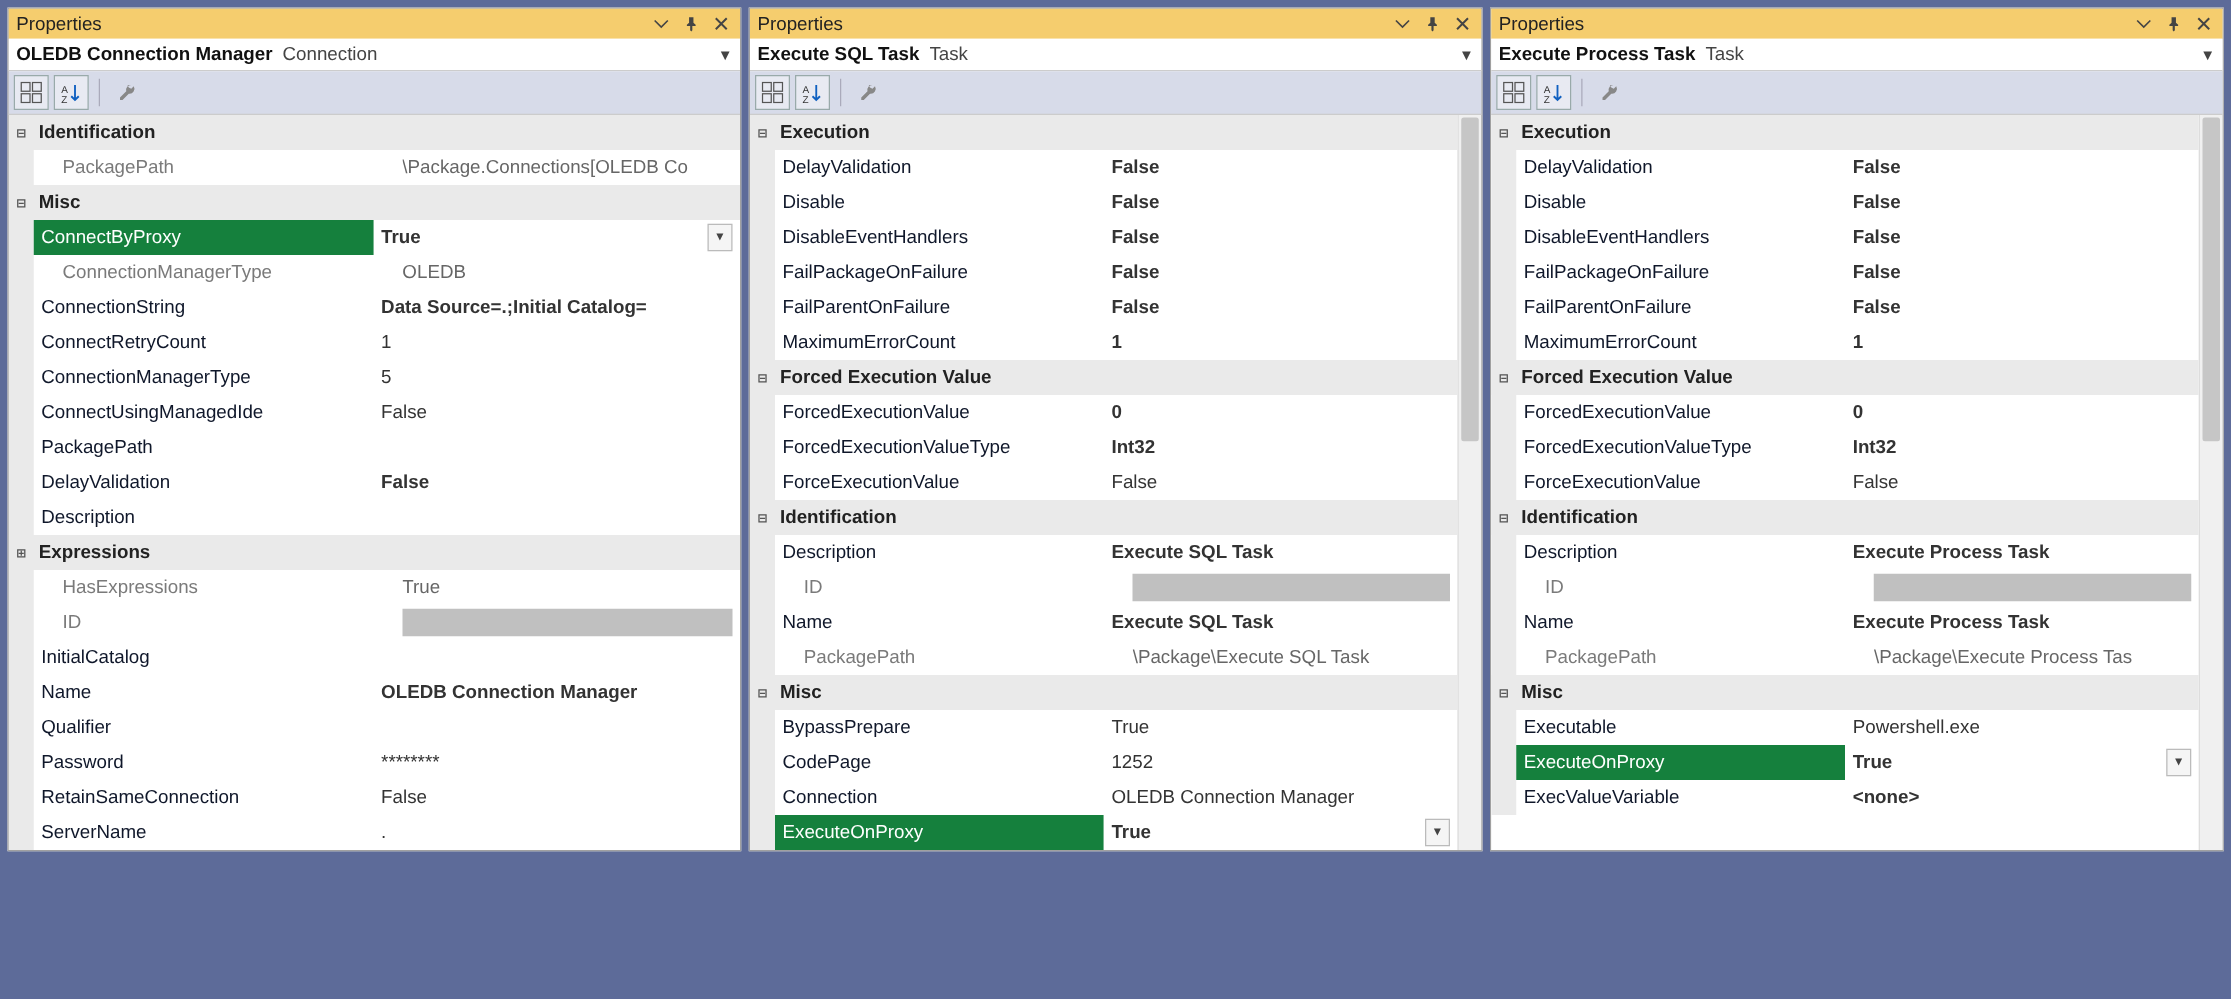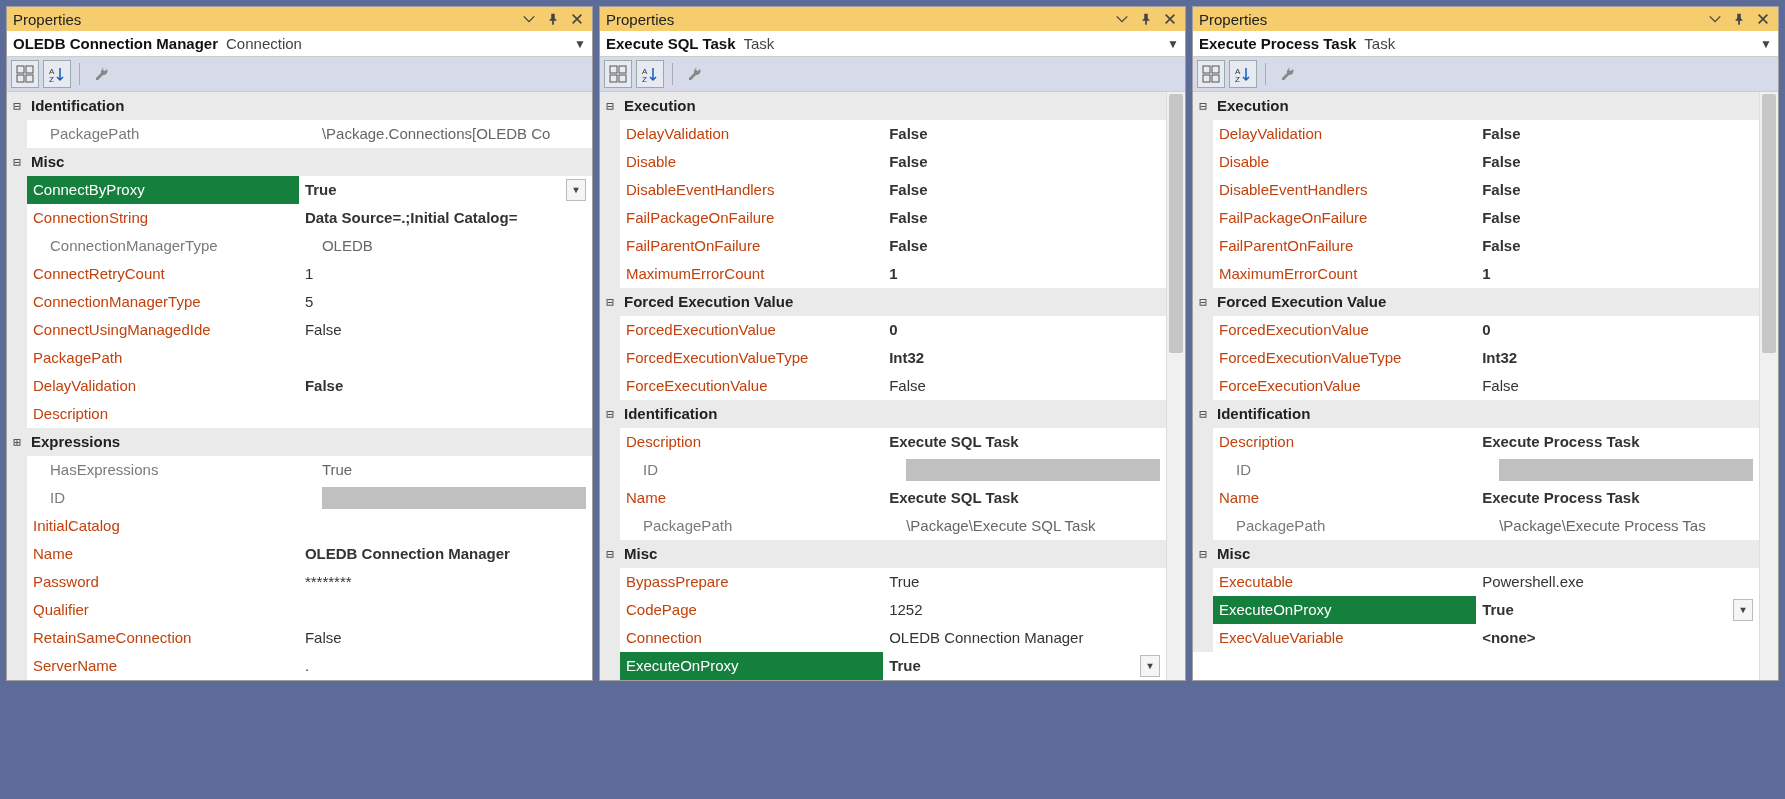--- a/index.html
+++ b/index.html
@@ -142,21 +142,21 @@
   }
   .cell-name { flex: 0 0 46%; }
   .cell-value { flex: 1; display: flex; align-items: center; }
   .cell-value .txt { flex: 1; overflow: hidden; text-overflow: ellipsis; }
   .row.cat {
     background: #eaeaea;
     font-weight: 700;
     color: #222;
   }
   .row.cat .cell-name, .row.cat .cell-value { padding-left: 4px; }
-  .row.prop .cell-name { color: #c2410c; }
+  .row.prop .cell-name { color: #0f172a; }
   .row.prop.ro .cell-name { color: #7a7a7a; margin-left: 17px; }
   .row.prop .cell-value { color: #333; }
   .row.prop .cell-value.bold { font-weight: 700; }
   .row.prop.ro .cell-value { color: #666; }
   .indent1 { padding-left: 6px !important; }
   .row.selected .cell-name {
     background: #15803d;
     color: #fff;
   }
   .row.selected .cell-value {
@@ -258,149 +258,149 @@
         <div class="row prop selected">
           <div class="gutter"></div>
           <div class="cells">
             <div class="cell-name indent1">ConnectByProxy</div>
             <div class="cell-value bold">
               <span class="txt">True</span>
               <div class="dd-btn">▾</div>
             </div>
           </div>
         </div>
+        <div class="row prop ro">
+          <div class="gutter"></div>
+          <div class="cells">
+            <div class="cell-name indent1">ConnectionManagerType</div>
+            <div class="cell-value">
+              <span class="txt">OLEDB</span>
+            </div>
+          </div>
+        </div>
         <div class="row prop">
           <div class="gutter"></div>
           <div class="cells">
             <div class="cell-name indent1">ConnectionString</div>
             <div class="cell-value bold">
               <span class="txt">Data Source=.;Initial Catalog=</span>
             </div>
           </div>
         </div>
+        <div class="row prop">
+          <div class="gutter"></div>
+          <div class="cells">
+            <div class="cell-name indent1">ConnectRetryCount</div>
+            <div class="cell-value">
+              <span class="txt">1</span>
+            </div>
+          </div>
+        </div>
+        <div class="row prop">
+          <div class="gutter"></div>
+          <div class="cells">
+            <div class="cell-name indent1">ConnectionManagerType</div>
+            <div class="cell-value">
+              <span class="txt">5</span>
+            </div>
+          </div>
+        </div>
+        <div class="row prop">
+          <div class="gutter"></div>
+          <div class="cells">
+            <div class="cell-name indent1">ConnectUsingManagedIde</div>
+            <div class="cell-value">
+              <span class="txt">False</span>
+            </div>
+          </div>
+        </div>
+        <div class="row prop">
+          <div class="gutter"></div>
+          <div class="cells">
+            <div class="cell-name indent1">PackagePath</div>
+            <div class="cell-value">
+              <span class="txt"></span>
+            </div>
+          </div>
+        </div>
+        <div class="row prop">
+          <div class="gutter"></div>
+          <div class="cells">
+            <div class="cell-name indent1">DelayValidation</div>
+            <div class="cell-value bold">
+              <span class="txt">False</span>
+            </div>
+          </div>
+        </div>
+        <div class="row prop">
+          <div class="gutter"></div>
+          <div class="cells">
+            <div class="cell-name indent1">Description</div>
+            <div class="cell-value">
+              <span class="txt"></span>
+            </div>
+          </div>
+        </div>
+        <div class="row cat">
+          <div class="gutter">⊞</div>
+          <div class="cells">
+            <div class="cell-name" style="flex:1">Expressions</div>
+          </div>
+        </div>
         <div class="row prop ro">
           <div class="gutter"></div>
           <div class="cells">
-            <div class="cell-name indent1">ConnectionManagerType</div>
-            <div class="cell-value">
-              <span class="txt">OLEDB</span>
-            </div>
-          </div>
-        </div>
-        <div class="row prop">
-          <div class="gutter"></div>
-          <div class="cells">
-            <div class="cell-name indent1">ConnectRetryCount</div>
-            <div class="cell-value">
-              <span class="txt">1</span>
-            </div>
-          </div>
-        </div>
-        <div class="row prop">
-          <div class="gutter"></div>
-          <div class="cells">
-            <div class="cell-name indent1">ConnectionManagerType</div>
-            <div class="cell-value">
-              <span class="txt">5</span>
-            </div>
-          </div>
-        </div>
-        <div class="row prop">
-          <div class="gutter"></div>
-          <div class="cells">
-            <div class="cell-name indent1">ConnectUsingManagedIde</div>
-            <div class="cell-value">
-              <span class="txt">False</span>
-            </div>
-          </div>
-        </div>
-        <div class="row prop">
-          <div class="gutter"></div>
-          <div class="cells">
-            <div class="cell-name indent1">PackagePath</div>
+            <div class="cell-name indent1">HasExpressions</div>
+            <div class="cell-value">
+              <span class="txt">True</span>
+            </div>
+          </div>
+        </div>
+        <div class="row prop ro">
+          <div class="gutter"></div>
+          <div class="cells">
+            <div class="cell-name indent1">ID</div>
+            <div class="cell-value">
+              <div class="val-gray"></div>
+            </div>
+          </div>
+        </div>
+        <div class="row prop">
+          <div class="gutter"></div>
+          <div class="cells">
+            <div class="cell-name indent1">InitialCatalog</div>
             <div class="cell-value">
               <span class="txt"></span>
             </div>
           </div>
         </div>
         <div class="row prop">
           <div class="gutter"></div>
           <div class="cells">
-            <div class="cell-name indent1">DelayValidation</div>
-            <div class="cell-value bold">
-              <span class="txt">False</span>
-            </div>
-          </div>
-        </div>
-        <div class="row prop">
-          <div class="gutter"></div>
-          <div class="cells">
-            <div class="cell-name indent1">Description</div>
+            <div class="cell-name indent1">Name</div>
+            <div class="cell-value bold">
+              <span class="txt">OLEDB Connection Manager</span>
+            </div>
+          </div>
+        </div>
+        <div class="row prop">
+          <div class="gutter"></div>
+          <div class="cells">
+            <div class="cell-name indent1">Qualifier</div>
             <div class="cell-value">
               <span class="txt"></span>
             </div>
           </div>
         </div>
-        <div class="row cat">
-          <div class="gutter">⊞</div>
-          <div class="cells">
-            <div class="cell-name" style="flex:1">Expressions</div>
-          </div>
-        </div>
-        <div class="row prop ro">
-          <div class="gutter"></div>
-          <div class="cells">
-            <div class="cell-name indent1">HasExpressions</div>
-            <div class="cell-value">
-              <span class="txt">True</span>
-            </div>
-          </div>
-        </div>
-        <div class="row prop ro">
-          <div class="gutter"></div>
-          <div class="cells">
-            <div class="cell-name indent1">ID</div>
-            <div class="cell-value">
-              <div class="val-gray"></div>
-            </div>
-          </div>
-        </div>
-        <div class="row prop">
-          <div class="gutter"></div>
-          <div class="cells">
-            <div class="cell-name indent1">InitialCatalog</div>
-            <div class="cell-value">
-              <span class="txt"></span>
-            </div>
-          </div>
-        </div>
-        <div class="row prop">
-          <div class="gutter"></div>
-          <div class="cells">
-            <div class="cell-name indent1">Name</div>
-            <div class="cell-value bold">
-              <span class="txt">OLEDB Connection Manager</span>
-            </div>
-          </div>
-        </div>
         <div class="row prop">
           <div class="gutter"></div>
           <div class="cells">
             <div class="cell-name indent1">Password</div>
             <div class="cell-value">
               <span class="txt">********</span>
-            </div>
-          </div>
-        </div>
-        <div class="row prop">
-          <div class="gutter"></div>
-          <div class="cells">
-            <div class="cell-name indent1">Qualifier</div>
-            <div class="cell-value">
-              <span class="txt"></span>
             </div>
           </div>
         </div>
         <div class="row prop">
           <div class="gutter"></div>
           <div class="cells">
             <div class="cell-name indent1">RetainSameConnection</div>
             <div class="cell-value">
               <span class="txt">False</span>
             </div>

